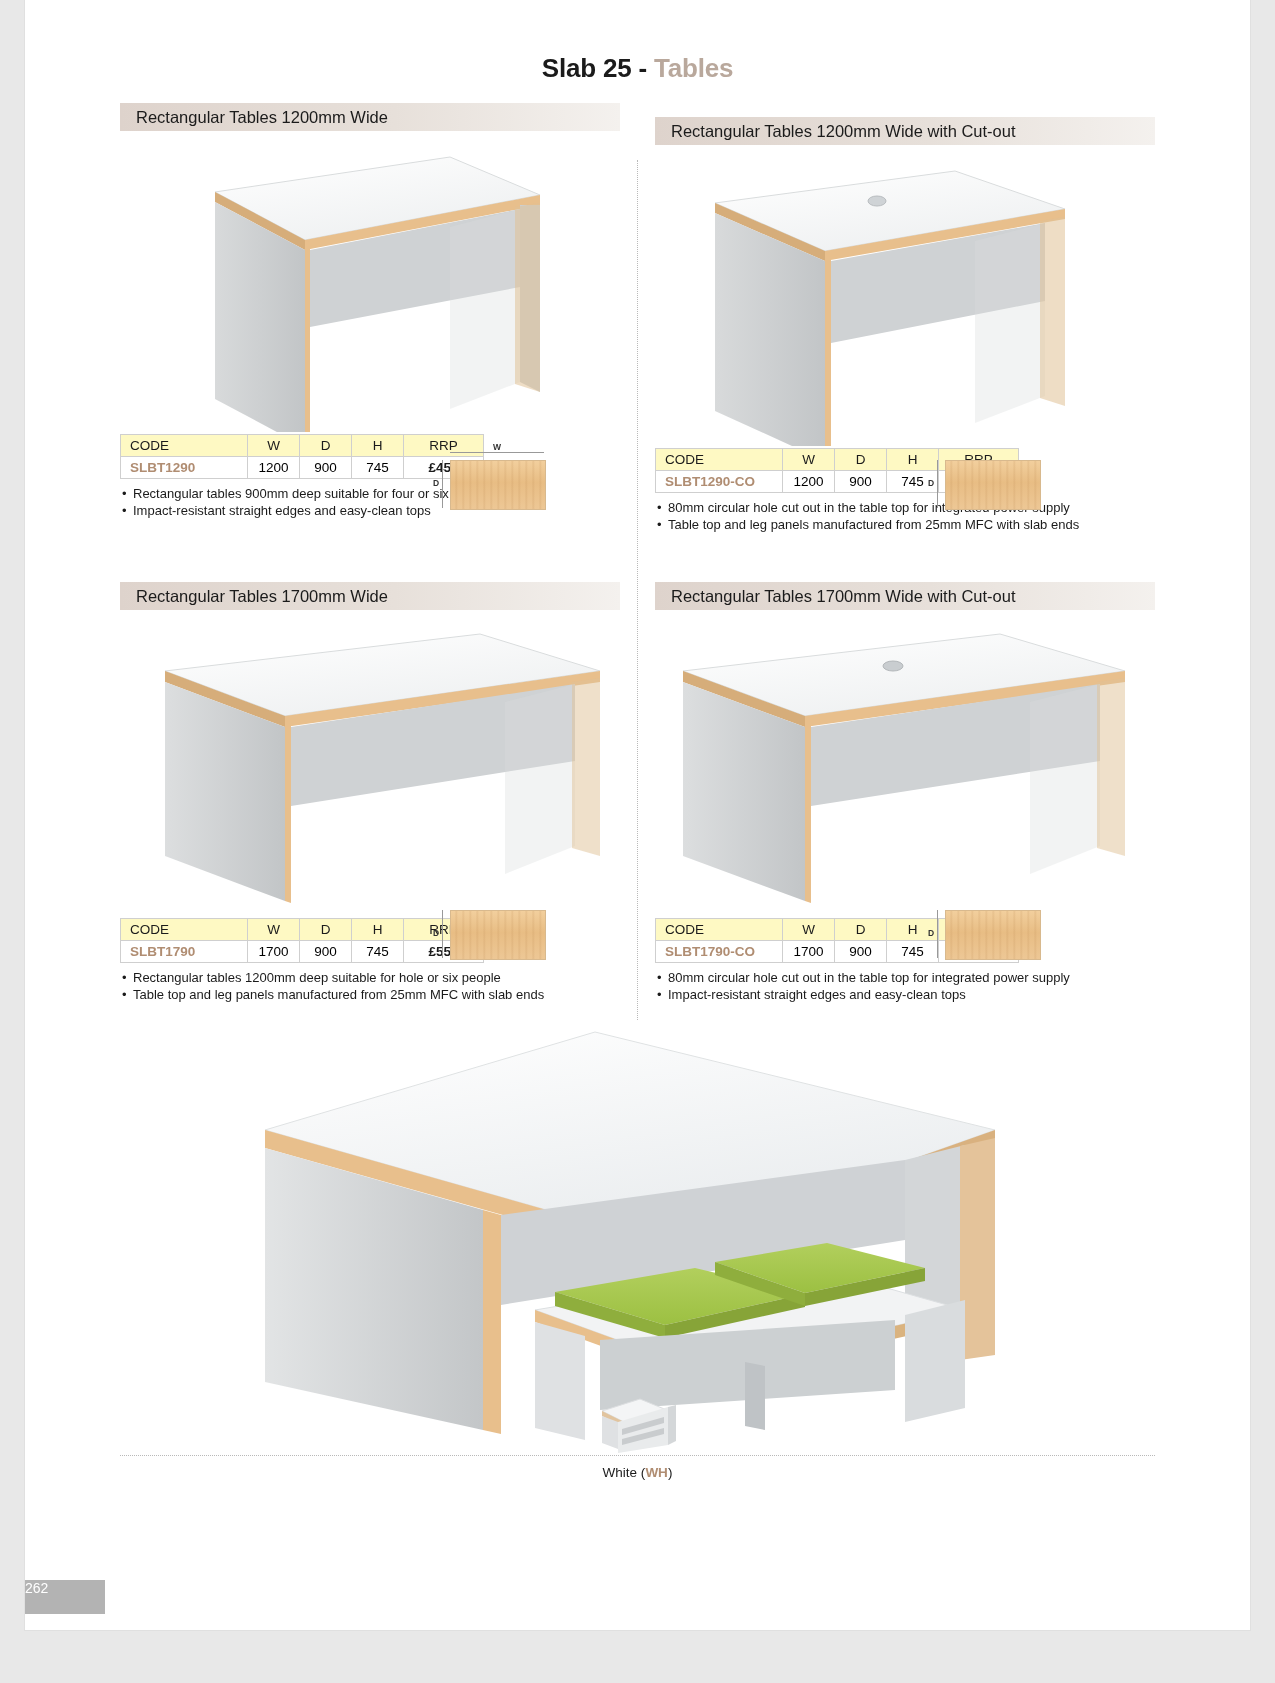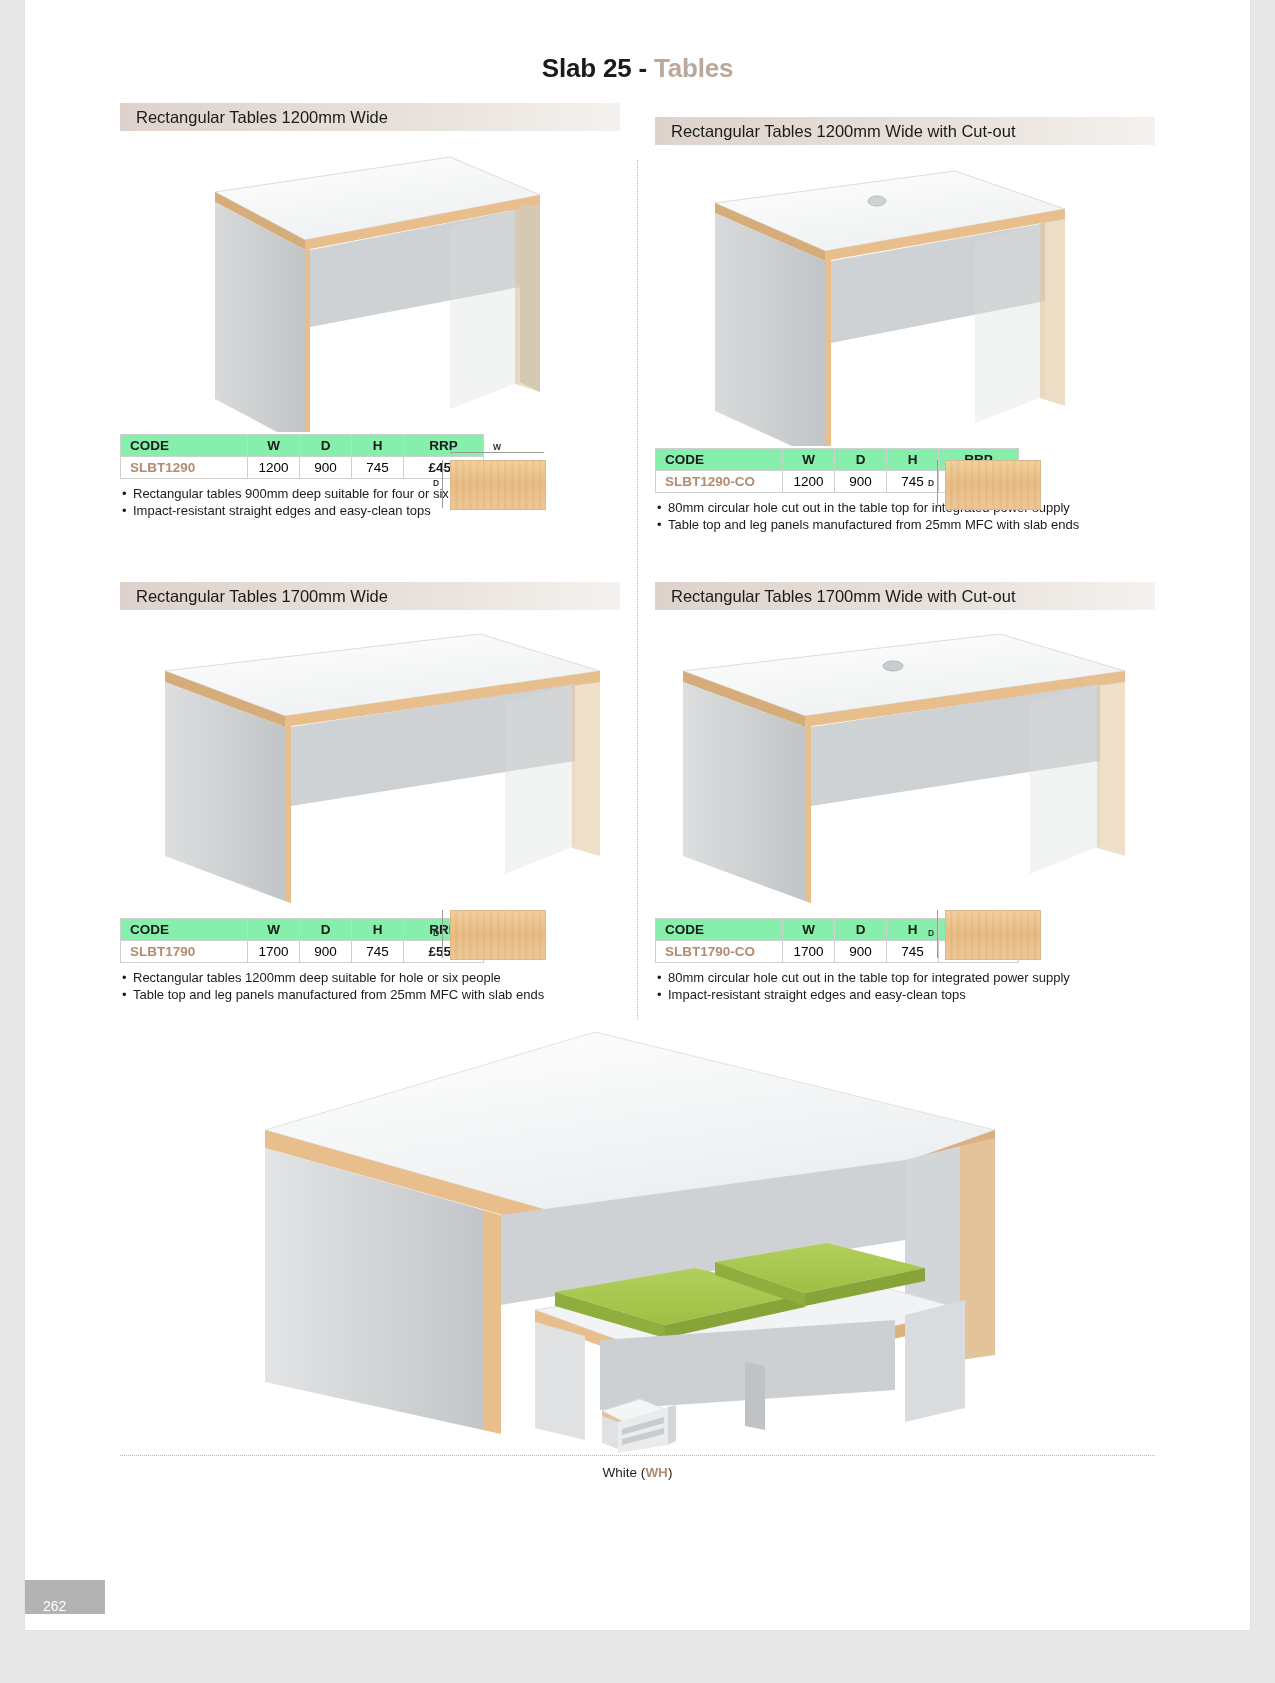--- a/index.html
+++ b/index.html
@@ -92,22 +92,22 @@
     border-collapse: collapse;
     font-size: 13.5px;
   }
   .spec th, .spec td {
     border: 1px solid #cfcfcf;
     text-align: center;
     height: 21px;
     padding: 0 2px;
   }
   .spec thead th {
-    background: #86efac;
-    font-weight: bold;
+    background: #fef9c3;
+    font-weight: normal;
     color: #1b1b1b;
   }
   .spec .col-code { width: 115px; text-align: left; padding-left: 9px; }
   .spec .col-w, .spec .col-d, .spec .col-h { width: 47px; }
   .spec .col-rrp { width: 75px; }
   .spec tbody td { background: #ffffff; margin-left: 44px; }
   .spec tbody .code-cell {
     color: #b08d72;
     font-weight: bold;
     text-align: left;
@@ -179,22 +179,21 @@
   .folio {
     position: absolute;
     left: 25px;
     top: 1580px;
     width: 80px;
     height: 34px;
     background: #b3b3b3;
     color: #ffffff;
     font-size: 14px;
     display: flex;
-    align-items: flex-end;
-    padding-left: 18px;
+    align-items: flex-start;
     box-sizing: border-box;
   }
 </style>
 </head>
 <body>
 
 <div class="page">
 
   <div class="page-header">
     <div class="header-rule"></div>

